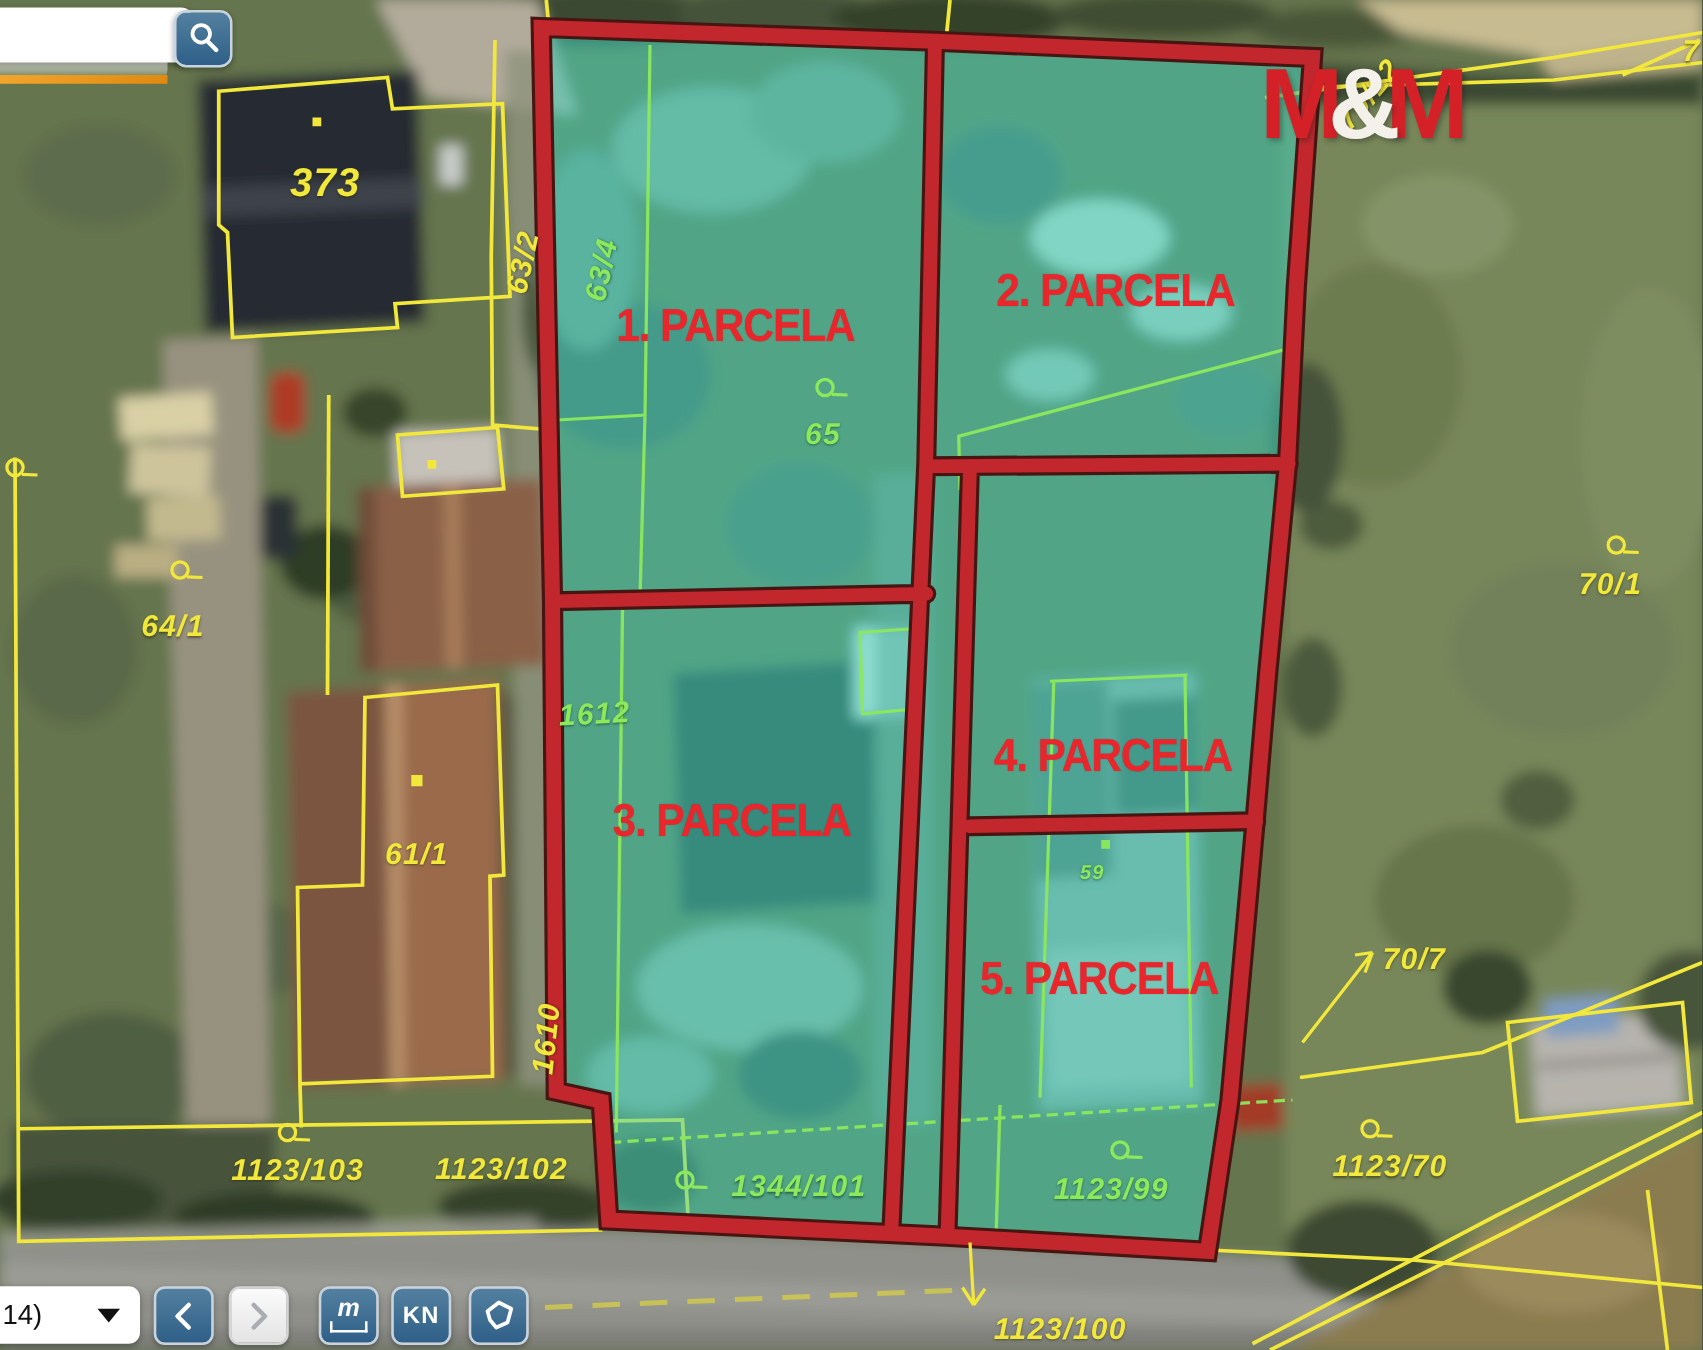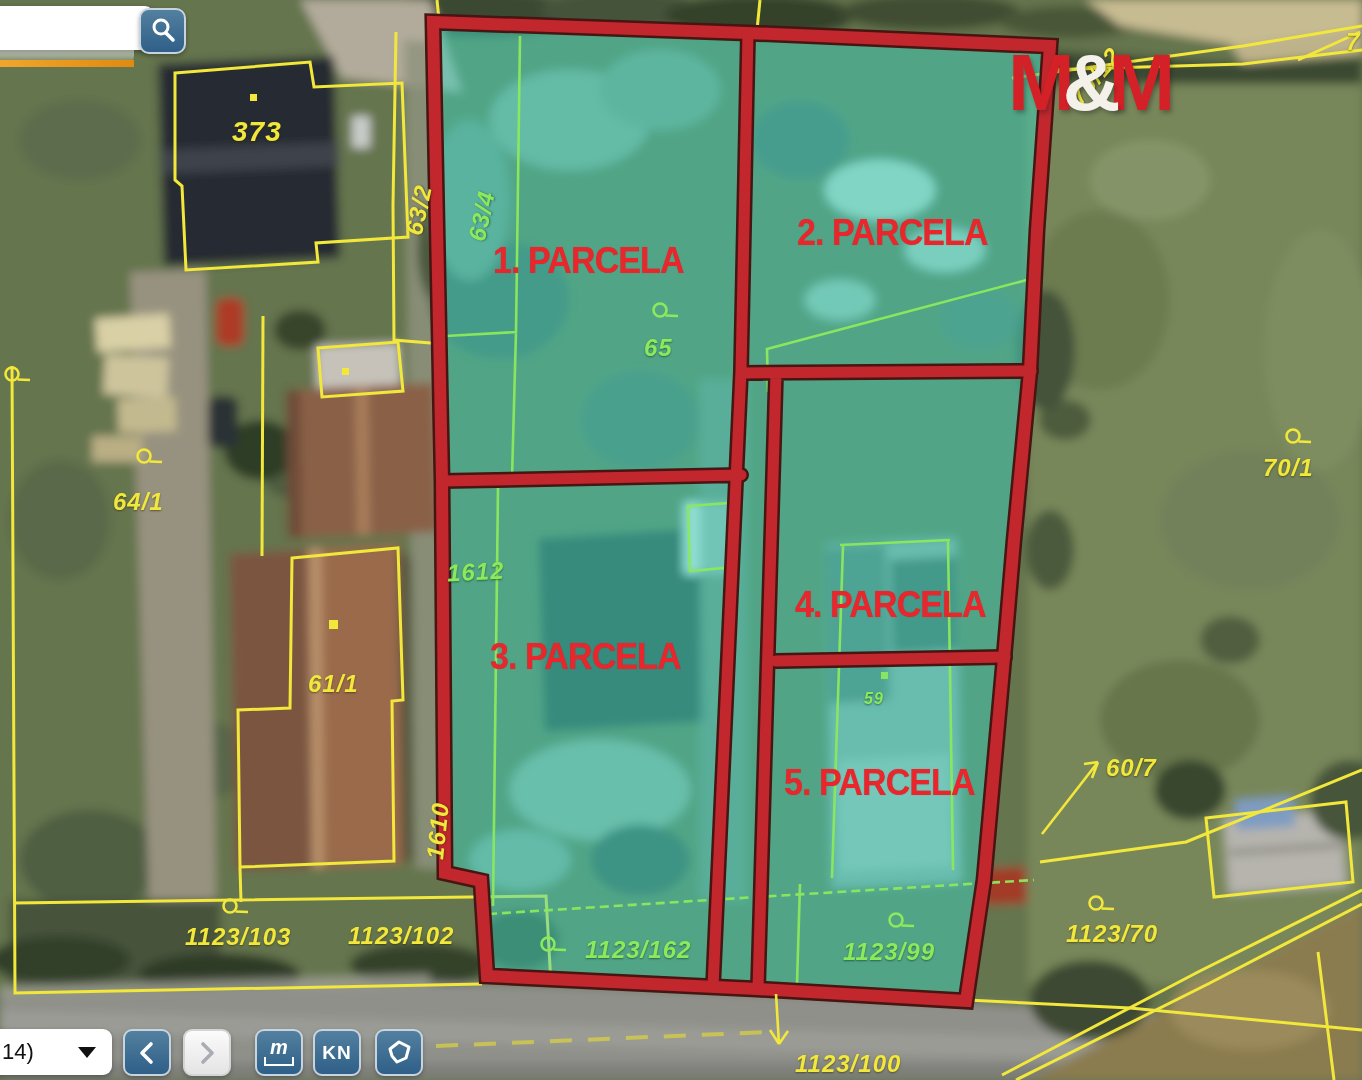--- a/index.html
+++ b/index.html
@@ -233,36 +233,36 @@
     <use href="#loop" transform="translate(652,302)" color="#8ce95c"></use>
     <use href="#loop" transform="translate(540,936)" color="#8ce95c"></use>
     <use href="#loop" transform="translate(888,912)" color="#8ce95c"></use>
   </g>
   <g stroke="#f2e73b" stroke-width="2.6" fill="none">
     <path d="M1042,834 L1098,762 M1098,762 L1084,764 M1098,762 L1092,778"></path>
     <path d="M776,994 L779,1044 M779,1044 L770,1030 M779,1044 L788,1031"></path>
   </g>
 </svg>
 
-<span class="mlabel" style="left:232px;top:116px;font-size:28px;">373</span>
+<span class="mlabel" style="left:232px;top:128px;font-size:32px;">373</span>
 <span class="mlabel rot" style="left:400px;top:232px;transform:rotate(-78deg);">63/2</span>
 <span class="mlabel rot green" style="left:463px;top:238px;transform:rotate(-78deg);">63/4</span>
 <span class="mlabel green" style="left:644px;top:334px;">65</span>
 <span class="mlabel" style="left:113px;top:488px;">64/1</span>
 <span class="mlabel" style="left:308px;top:634px;margin-top:36px;">61/1</span>
 <span class="mlabel green" style="left:447px;top:558px;transform:rotate(-3deg);">1612</span>
 <span class="mlabel rot" style="left:421px;top:858px;transform:rotate(-84deg);">1610</span>
 <span class="mlabel green" style="left:864px;top:690px;font-size:16px;">59</span>
 <span class="mlabel" style="left:185px;top:923px;">1123/103</span>
 <span class="mlabel" style="left:348px;top:922px;">1123/102</span>
-<span class="mlabel green" style="left:585px;top:936px;">1123/162</span>
+<span class="mlabel green" style="left:585px;top:936px;">1344/101</span>
 <span class="mlabel green" style="left:843px;top:938px;">1123/99</span>
 <span class="mlabel" style="left:1066px;top:920px;">1123/70</span>
 <span class="mlabel" style="left:795px;top:1050px;">1123/100</span>
-<span class="mlabel" style="left:1106px;top:754px;">60/7</span>
+<span class="mlabel" style="left:1106px;top:754px;">70/7</span>
 <span class="mlabel" style="left:1263px;top:454px;">70/1</span>
 <span class="mlabel rot" style="left:1064px;top:92px;transform:rotate(-50deg);z-index:1;">70/12</span>
 <span class="mlabel" style="left:1346px;top:28px;">7</span>
 
 <span class="plabel" style="left:493px;top:240px;">1. PARCELA</span>
 <span class="plabel" style="left:797px;top:212px;">2. PARCELA</span>
 <span class="plabel" style="left:490px;top:636px;">3. PARCELA</span>
 <span class="plabel" style="left:795px;top:584px;">4. PARCELA</span>
 <span class="plabel" style="left:784px;top:762px;">5. PARCELA</span>
 

